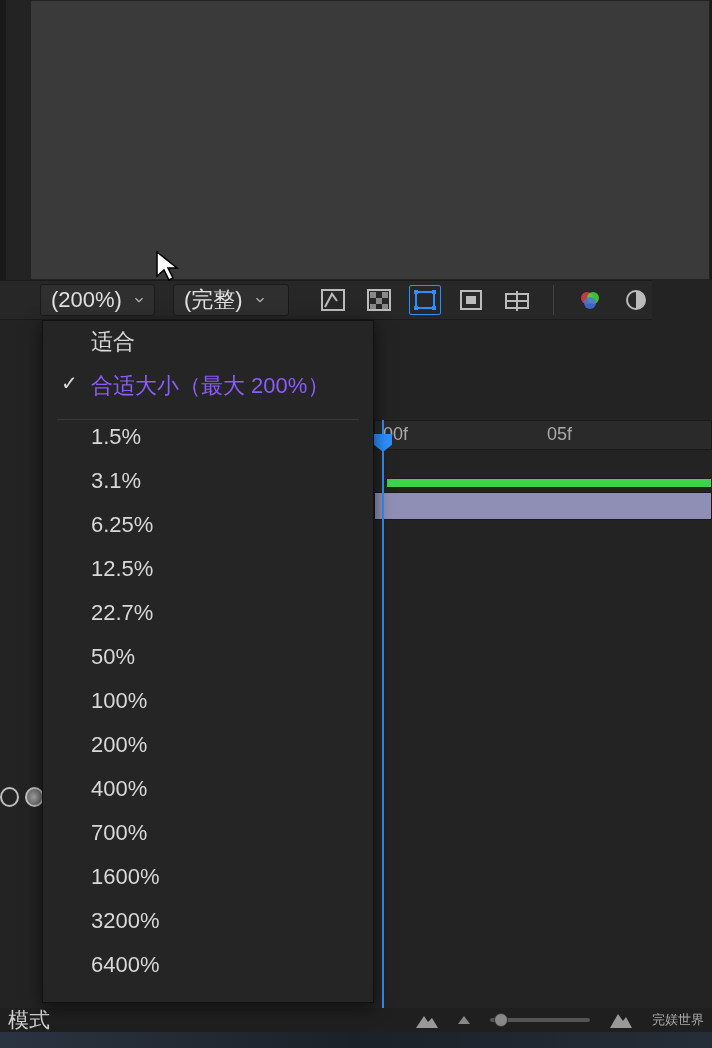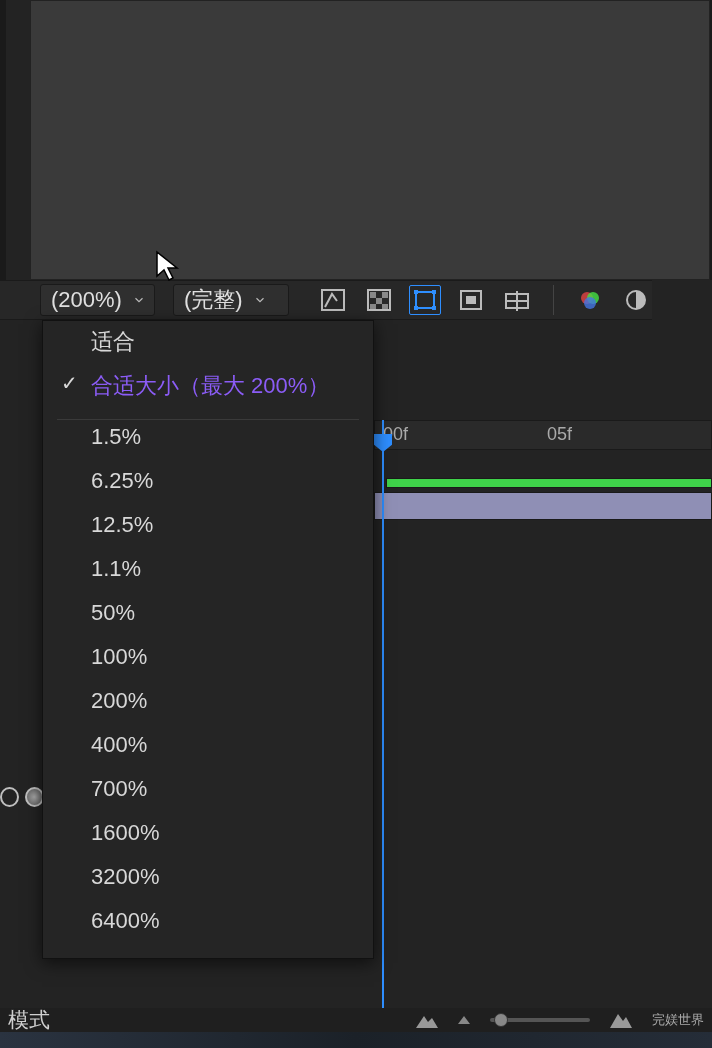--- a/index.html
+++ b/index.html
@@ -334,27 +334,30 @@
       <span>适合</span>
     </div>
   <div class="menu-item selected">
       <span>合适大小（最大 200%）</span>
     </div>
   <div class="menu-divider"></div>
   <div class="menu-item">
       <span>1.5%</span>
     </div>
   <div class="menu-item">
+      <span>3.1%</span>
+    </div>
+  <div class="menu-item">
       <span>6.25%</span>
     </div>
   <div class="menu-item">
       <span>12.5%</span>
     </div>
   <div class="menu-item">
-      <span>1.1%</span>
+      <span>22.7%</span>
     </div>
   <div class="menu-item">
       <span>50%</span>
     </div>
   <div class="menu-item">
       <span>100%</span>
     </div>
   <div class="menu-item">
       <span>200%</span>
     </div>

